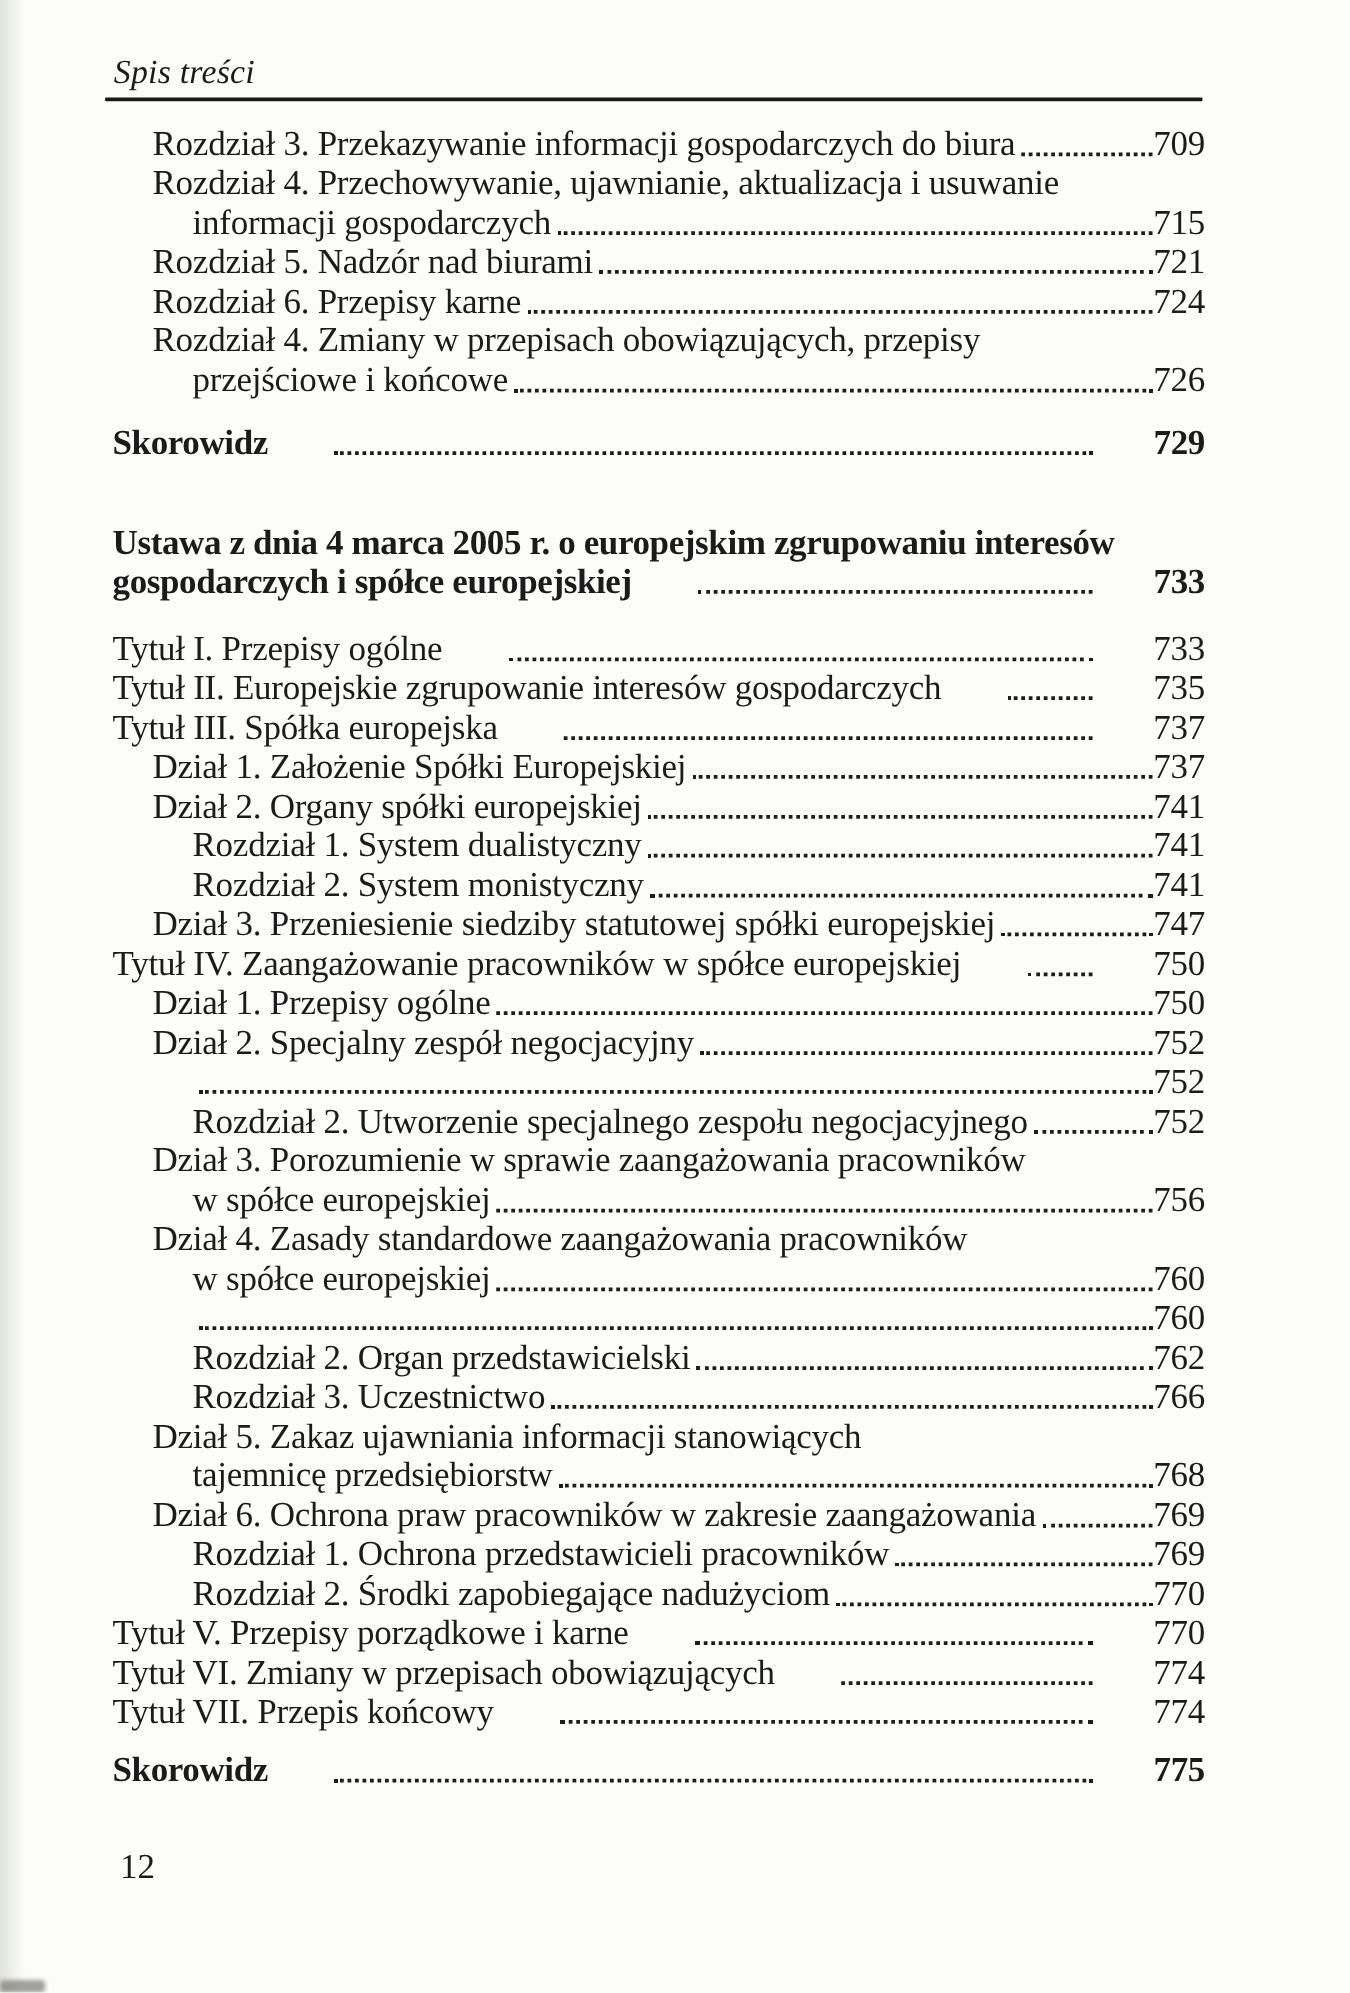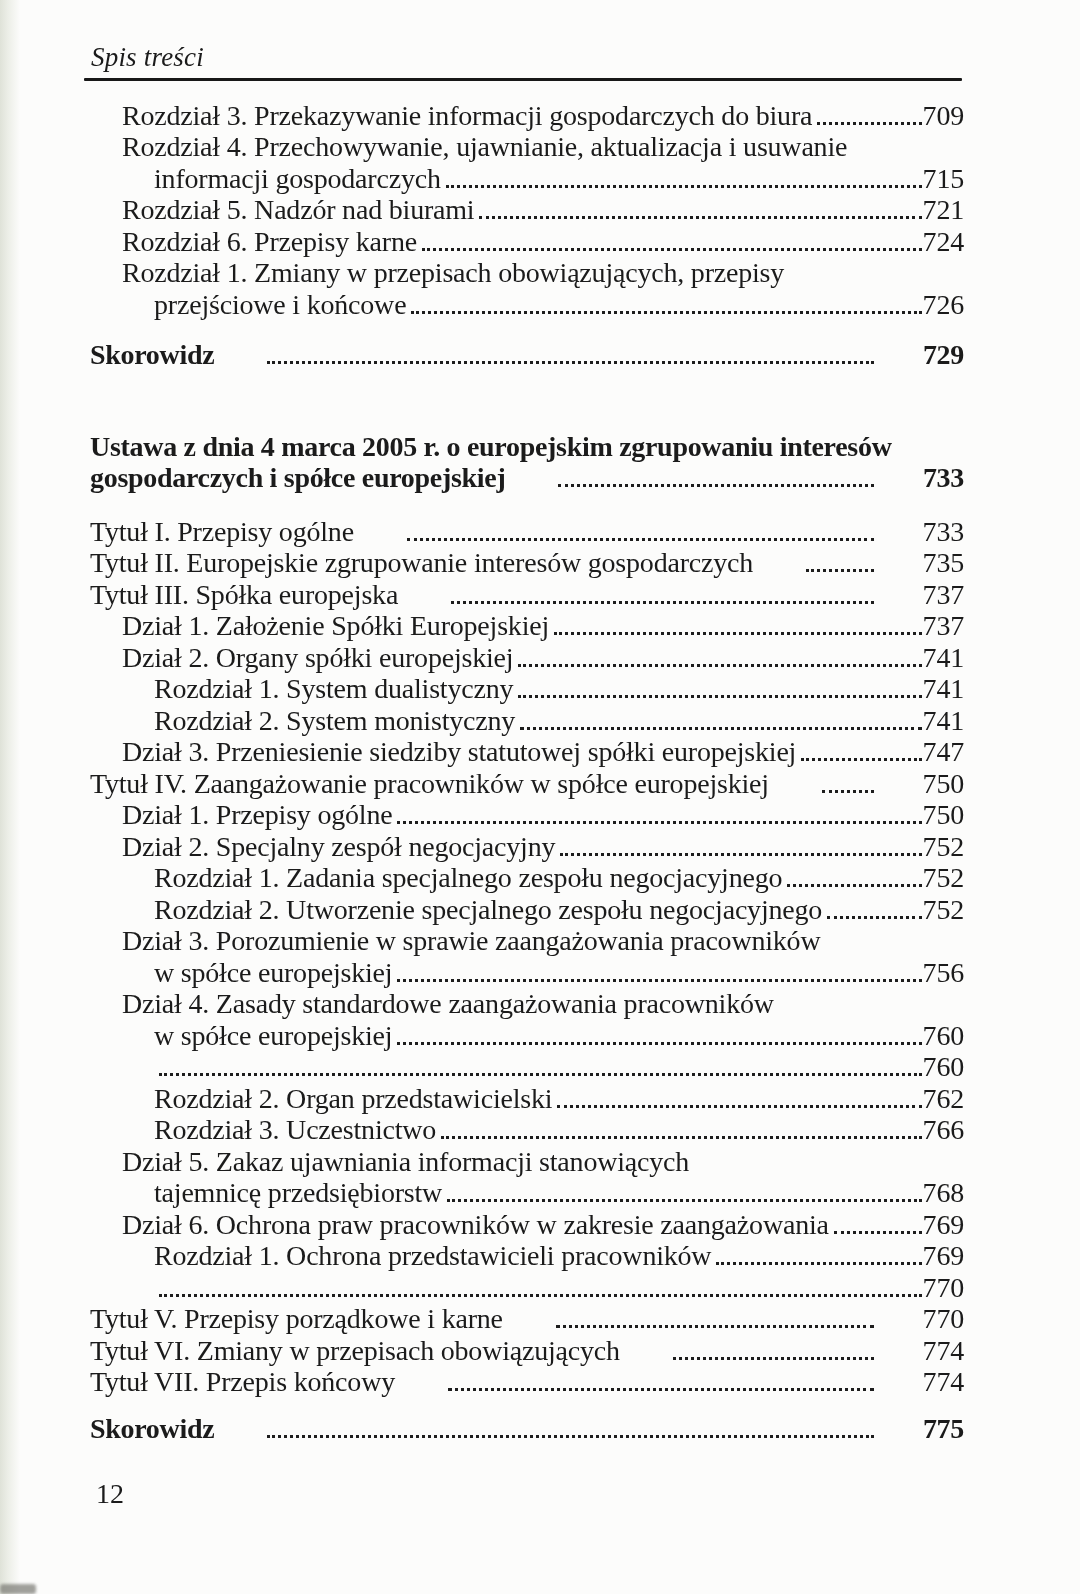--- a/index.html
+++ b/index.html
@@ -97,33 +97,33 @@
         <span class="t">Rozdział 5. Nadzór nad biurami</span>
         <span class="leader"></span>
         <span class="pg">721</span>
       </div>
       <div class="toc-row i1">
         <span class="t">Rozdział 6. Przepisy karne</span>
         <span class="leader"></span>
         <span class="pg">724</span>
       </div>
       <div class="toc-row i1">
-        <span class="t">Rozdział 1. Zmiany w przepisach obowiązujących, przepisy</span>
+        <span class="t">Rozdział 4. Zmiany w przepisach obowiązujących, przepisy</span>
       </div>
       <div class="toc-row i2">
         <span class="t">przejściowe i końcowe</span>
         <span class="leader"></span>
         <span class="pg">726</span>
       </div>
       <div class="toc-row i0 bold" style="margin-top: 19px;">
         <span class="t">Skorowidz</span>
         <span class="leader"></span>
         <span class="pg">729</span>
       </div>
-      <div class="toc-row i0 bold" style="margin-top: 60px;">
+      <div class="toc-row i0 bold" style="margin-top: 48px;">
         <span class="t">Ustawa z dnia 4 marca 2005 r. o europejskim zgrupowaniu interesów</span>
       </div>
       <div class="toc-row i0 bold">
         <span class="t">gospodarczych i spółce europejskiej</span>
         <span class="leader"></span>
         <span class="pg">733</span>
       </div>
       <div class="toc-row i0" style="margin-top: 22px; text-align: right;">
         <span class="t">Tytuł I. Przepisy ogólne</span>
         <span class="leader"></span>
@@ -173,21 +173,20 @@
         <span class="t">Dział 1. Przepisy ogólne</span>
         <span class="leader"></span>
         <span class="pg">750</span>
       </div>
       <div class="toc-row i1">
         <span class="t">Dział 2. Specjalny zespół negocjacyjny</span>
         <span class="leader"></span>
         <span class="pg">752</span>
       </div>
       <div class="toc-row i2">
-        <span class="t">Rozdział 1. Zadania specjalnego zespołu negocjacyjnego</span>
         <span class="leader"></span>
         <span class="pg">752</span>
       </div>
       <div class="toc-row i2">
         <span class="t">Rozdział 2. Utworzenie specjalnego zespołu negocjacyjnego</span>
         <span class="leader"></span>
         <span class="pg">752</span>
       </div>
       <div class="toc-row i1">
         <span class="t">Dział 3. Porozumienie w sprawie zaangażowania pracowników</span>
@@ -231,20 +230,21 @@
         <span class="t">Dział 6. Ochrona praw pracowników w zakresie zaangażowania</span>
         <span class="leader"></span>
         <span class="pg">769</span>
       </div>
       <div class="toc-row i2">
         <span class="t">Rozdział 1. Ochrona przedstawicieli pracowników</span>
         <span class="leader"></span>
         <span class="pg">769</span>
       </div>
       <div class="toc-row i2">
+        <span class="t">Rozdział 2. Środki zapobiegające nadużyciom</span>
         <span class="leader"></span>
         <span class="pg">770</span>
       </div>
       <div class="toc-row i0">
         <span class="t">Tytuł V. Przepisy porządkowe i karne</span>
         <span class="leader"></span>
         <span class="pg">770</span>
       </div>
       <div class="toc-row i0">
         <span class="t">Tytuł VI. Zmiany w przepisach obowiązujących</span>

